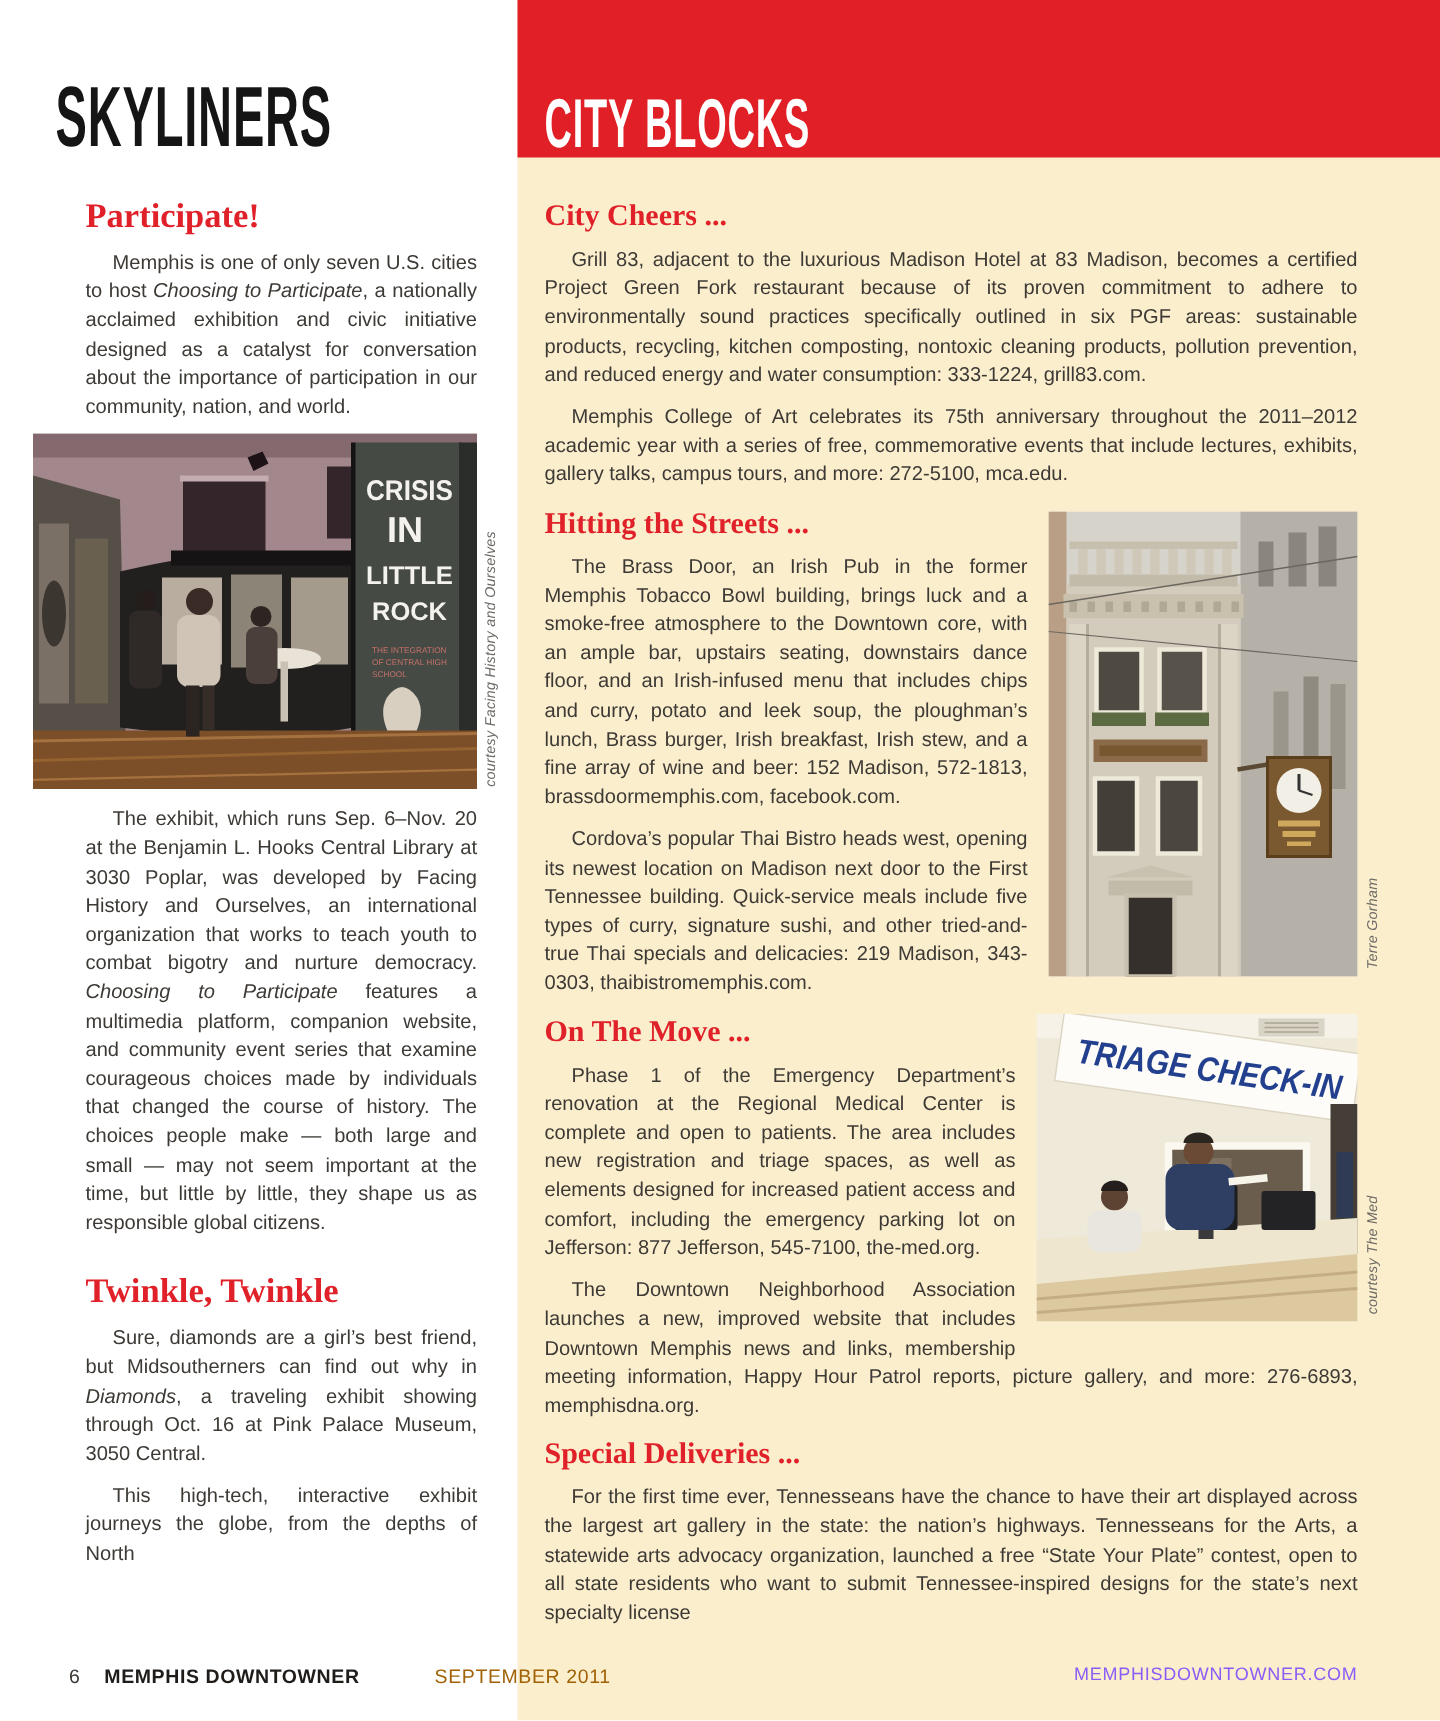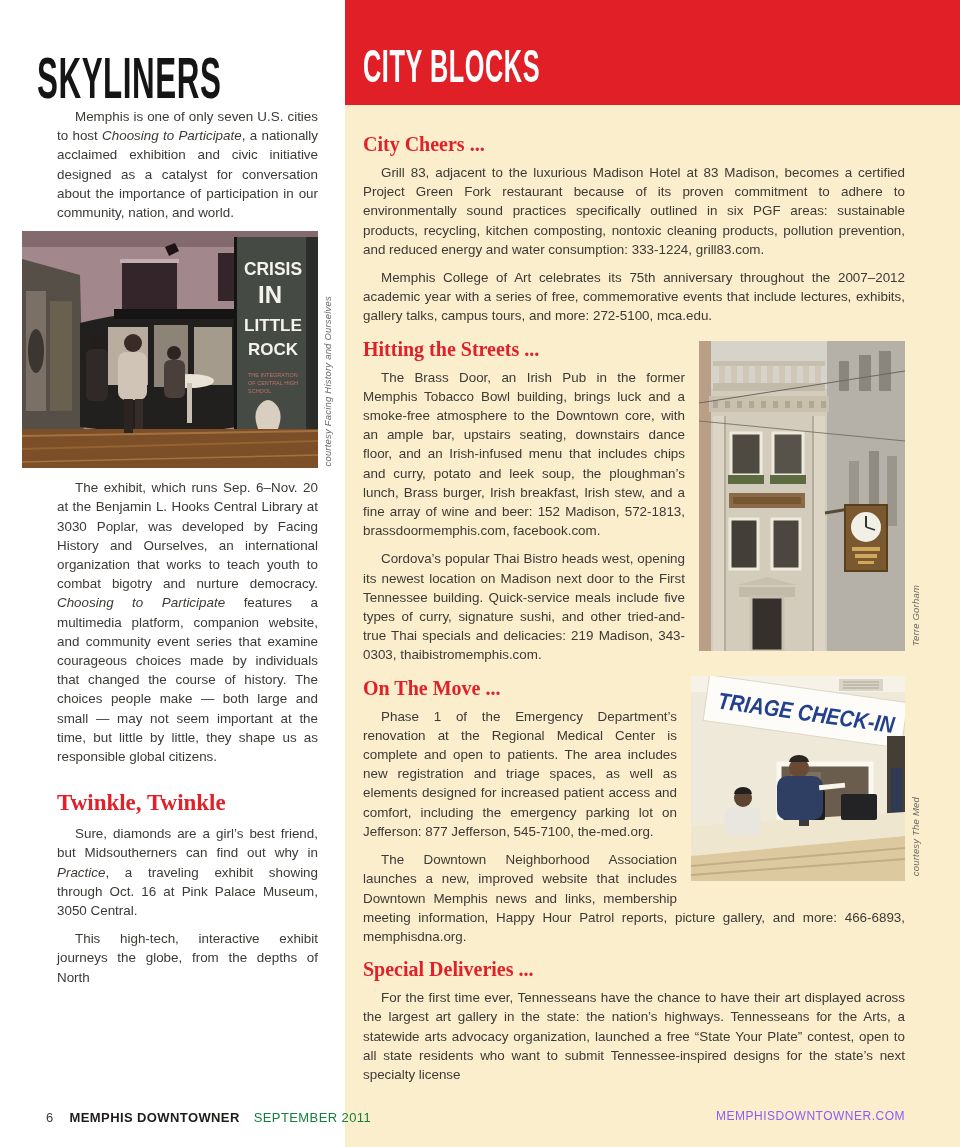--- a/index.html
+++ b/index.html
@@ -22,44 +22,45 @@
 
   .exhibit-fig{position:relative;margin:5px 0 10px 22px;width:296px;height:237px;text-align:center;}
   .exhibit-fig svg{display:block;}
   .vcap{position:absolute;writing-mode:vertical-rl;transform:rotate(180deg);
         font-size:9.5px;font-style:italic;color:#6d6a66;letter-spacing:.2px;white-space:nowrap;}
   .exhibit-fig .vcap{right:-15px;bottom:2px;}
 
   .page-footer{position:absolute;left:46px;bottom:22px;font-size:13px;letter-spacing:.3px;}
   .page-footer .pg{color:#3d3935;margin-right:16px;}
   .page-footer .mag{font-weight:700;color:#1f1c1a;margin-right:14px;letter-spacing:.4px;}
-  .page-footer .issue{color:#15803d;letter-spacing:.4px;}
+  .page-footer .issue{color:#a16207;letter-spacing:.4px;margin-left:36px;}
 
   
   .right-panel{position:absolute;left:345px;top:0;width:615px;height:1147px;background:#fbeecd;}
   .banner{height:105px;background:#e11f26;display:flex;align-items:flex-end;
-          padding:0 0 16px 18px;box-sizing:border-box;}
+          padding:0 0 0 18px;box-sizing:border-box;}
   .banner .cond{font-size:46px;color:#ffffff;}
   .rp-content{padding:16px 55px 0 18px;}
   .rp-content .red-head{font-size:20px;margin:12px 0 7px 0;}
   .fig-right{position:relative;float:right;margin:4px 0 8px 14px;}
   .fig-right svg{display:block;}
   .fig-right .vcap{right:-16px;bottom:4px;}
   .site-footer{position:absolute;right:55px;bottom:24px;font-size:12px;color:#8b5cf6;
                letter-spacing:.5px;}
 </style>
 </head>
 <body>
 
 <div class="page">
 
   <div class="left-col">
     <h1 class="skyliners"><span class="cond">SKYLINERS</span></h1>
 
     <div class="lc-text">
+      <h2 class="red-head">Participate!</h2>
       <p class="body"><span>Memphis is one of only seven U.S. cities to host </span><span class="ital">Choosing to Participate</span><span>, a nationally acclaimed exhibition and civic initiative designed as a catalyst for conversation about the importance of participation in our community, nation, and world.</span></p>
     </div>
 
     <figure class="exhibit-fig">
       <svg width="296" height="237" viewBox="0 0 296 237">
         <rect width="296" height="237" fill="#a2878c"></rect>
         <rect width="296" height="16" fill="#84696e"></rect>
         <rect x="100" y="30" width="55" height="54" fill="#33252a"></rect>
         <rect x="98" y="28" width="59" height="4" fill="#c3adb1"></rect>
         <rect x="196" y="22" width="42" height="48" fill="#33252a"></rect>
@@ -105,36 +106,36 @@
         <rect x="64" y="118" width="22" height="52" rx="6" fill="#2f2a28"></rect>
         <circle cx="75" cy="111" r="7" fill="#241d1b"></circle>
       </svg>
       <span class="vcap">courtesy Facing History and Ourselves</span>
     </figure>
 
     <div class="lc-text">
       <p class="body"><span>The exhibit, which runs Sep. 6–Nov. 20 at the Benjamin L. Hooks Central Library at 3030 Poplar, was developed by Facing History and Ourselves, an international organization that works to teach youth to combat bigotry and nurture democracy. </span><span class="ital">Choosing to Participate</span><span> features a multimedia platform, companion website, and community event series that examine courageous choices made by individuals that changed the course of history. The choices people make — both large and small — may not seem important at the time, but little by little, they shape us as responsible global citizens.</span></p>
 
       <h2 class="red-head">Twinkle, Twinkle</h2>
-      <p class="body"><span>Sure, diamonds are a girl’s best friend, but Midsoutherners can find out why in </span><span class="ital">Practice</span><span>, a traveling exhibit showing through Oct. 16 at Pink Palace Museum, 3050 Central.</span></p>
+      <p class="body"><span>Sure, diamonds are a girl’s best friend, but Midsoutherners can find out why in </span><span class="ital">Diamonds</span><span>, a traveling exhibit showing through Oct. 16 at Pink Palace Museum, 3050 Central.</span></p>
       <p class="body">This high-tech, interactive exhibit journeys the globe, from the depths of North</p>
 
     </div>
   </div>
 
   <div class="right-panel">
     <div class="banner">
       <h1 style="margin:0;line-height:1;"><span class="cond">CITY BLOCKS</span></h1>
     </div>
 
     <div class="rp-content">
 
       <h2 class="red-head">City Cheers ...</h2>
       <p class="body">Grill 83, adjacent to the luxurious Madison Hotel at 83 Madison, becomes a certified Project Green Fork restaurant because of its proven commitment to adhere to environmentally sound practices specifically outlined in six PGF areas: sustainable products, recycling, kitchen composting, nontoxic cleaning products, pollution prevention, and reduced energy and water consumption: 333-1224, grill83.com.</p>
-      <p class="body">Memphis College of Art celebrates its 75th anniversary throughout the 2007–2012 academic year with a series of free, commemorative events that include lectures, exhibits, gallery talks, campus tours, and more: 272-5100, mca.edu.</p>
+      <p class="body">Memphis College of Art celebrates its 75th anniversary throughout the 2011–2012 academic year with a series of free, commemorative events that include lectures, exhibits, gallery talks, campus tours, and more: 272-5100, mca.edu.</p>
 
       <figure class="fig-right" style="width:206px;height:310px;margin-top:6px;">
         <svg width="206" height="310" viewBox="0 0 206 310">
           <rect width="206" height="310" fill="#d6d3cb"></rect>
           <rect x="128" width="78" height="310" fill="#b5b1a8"></rect>
           <rect x="140" y="20" width="10" height="30" fill="#8a867d"></rect>
           <rect x="160" y="14" width="12" height="36" fill="#8a867d"></rect>
           <rect x="180" y="10" width="12" height="40" fill="#8a867d"></rect>
           <rect x="150" y="120" width="10" height="60" fill="#9a968c"></rect>
           <rect x="170" y="110" width="10" height="80" fill="#8f8b81"></rect>
@@ -242,21 +243,21 @@
           <circle cx="52" cy="122" r="9" fill="#5d4432"></circle>
           <path d="M43,118 a9,7 0 0 1 18,0 z" fill="#241f1c"></path>
           <rect x="34" y="131" width="36" height="28" rx="8" fill="#e9e6df"></rect>
           <rect x="128" y="108" width="26" height="5" fill="#f7f4ea" transform="rotate(-6 141 110)"></rect>
         </svg>
         <span class="vcap">courtesy The Med</span>
       </figure>
 
       <h2 class="red-head">On The Move ...</h2>
       <p class="body">Phase 1 of the Emergency Department’s renovation at the Regional Medical Center is complete and open to patients. The area includes new registration and triage spaces, as well as elements designed for increased patient access and comfort, including the emergency parking lot on Jefferson: 877 Jefferson, 545-7100, the-med.org.</p>
-      <p class="body">The Downtown Neighborhood Association launches a new, improved website that includes Downtown Memphis news and links, membership meeting information, Happy Hour Patrol reports, picture gallery, and more: 466-6893, memphisdna.org.</p>
+      <p class="body">The Downtown Neighborhood Association launches a new, improved website that includes Downtown Memphis news and links, membership meeting information, Happy Hour Patrol reports, picture gallery, and more: 276-6893, memphisdna.org.</p>
 
       <h2 class="red-head">Special Deliveries ...</h2>
       <p class="body">For the first time ever, Tennesseans have the chance to have their art displayed across the largest art gallery in the state: the nation’s highways. Tennesseans for the Arts, a statewide arts advocacy organization, launched a free “State Your Plate” contest, open to all state residents who want to submit Tennessee-inspired designs for the state’s next specialty license</p>
     </div>
 
     <div class="site-footer">MEMPHISDOWNTOWNER.COM</div>
   </div>
 
   <div class="page-footer">
     <span class="pg">6</span><span class="mag">MEMPHIS DOWNTOWNER</span><span class="issue">SEPTEMBER 2011</span>

